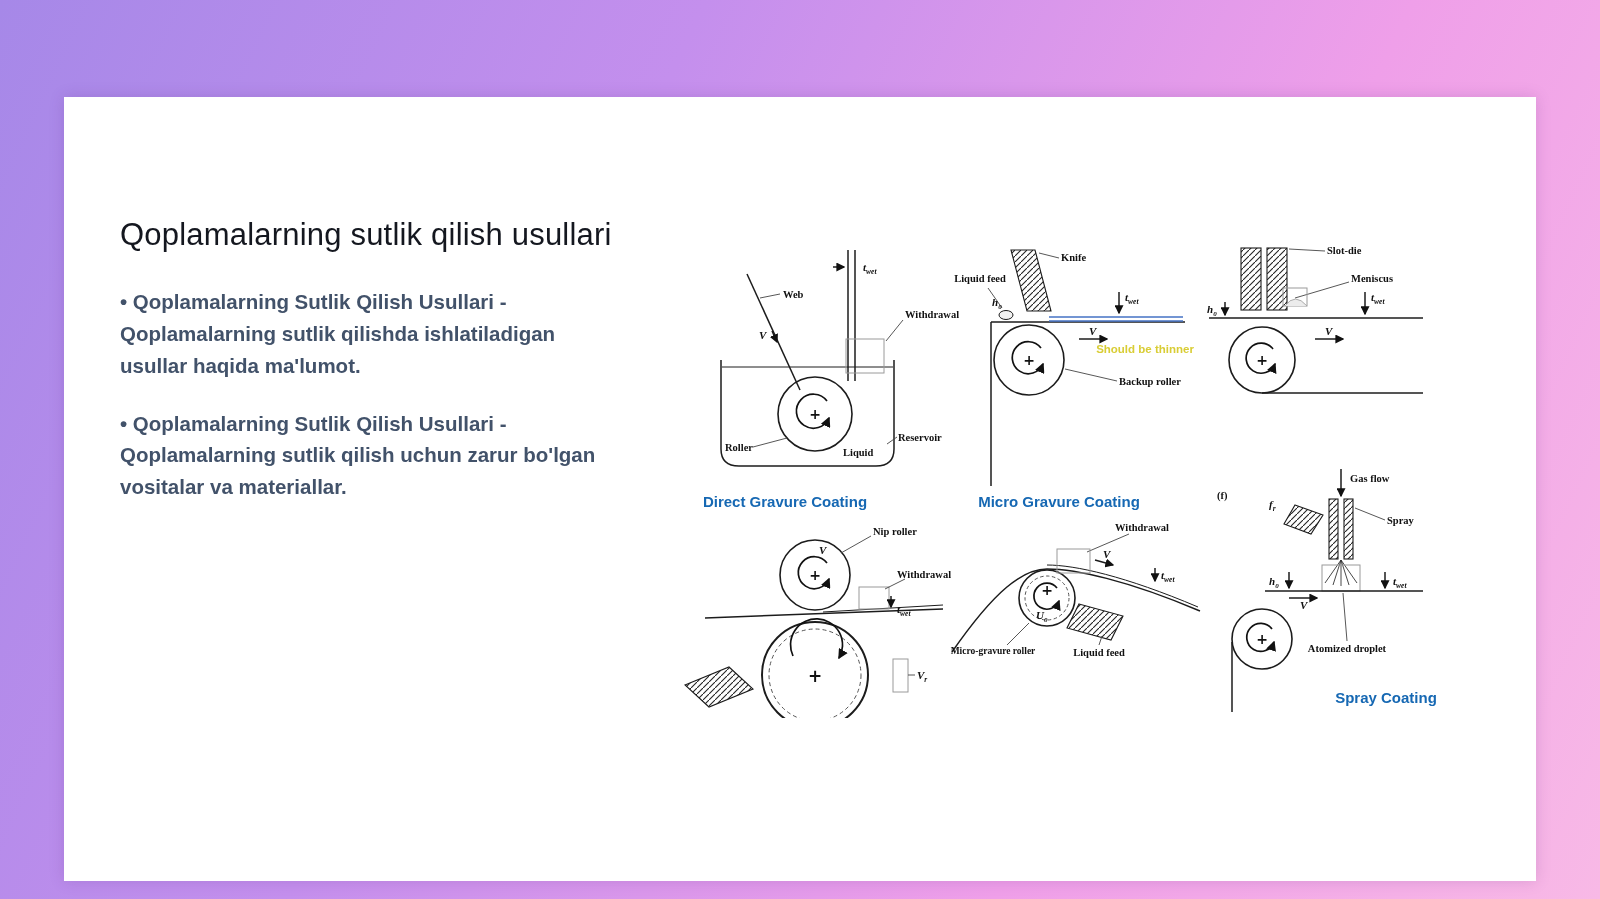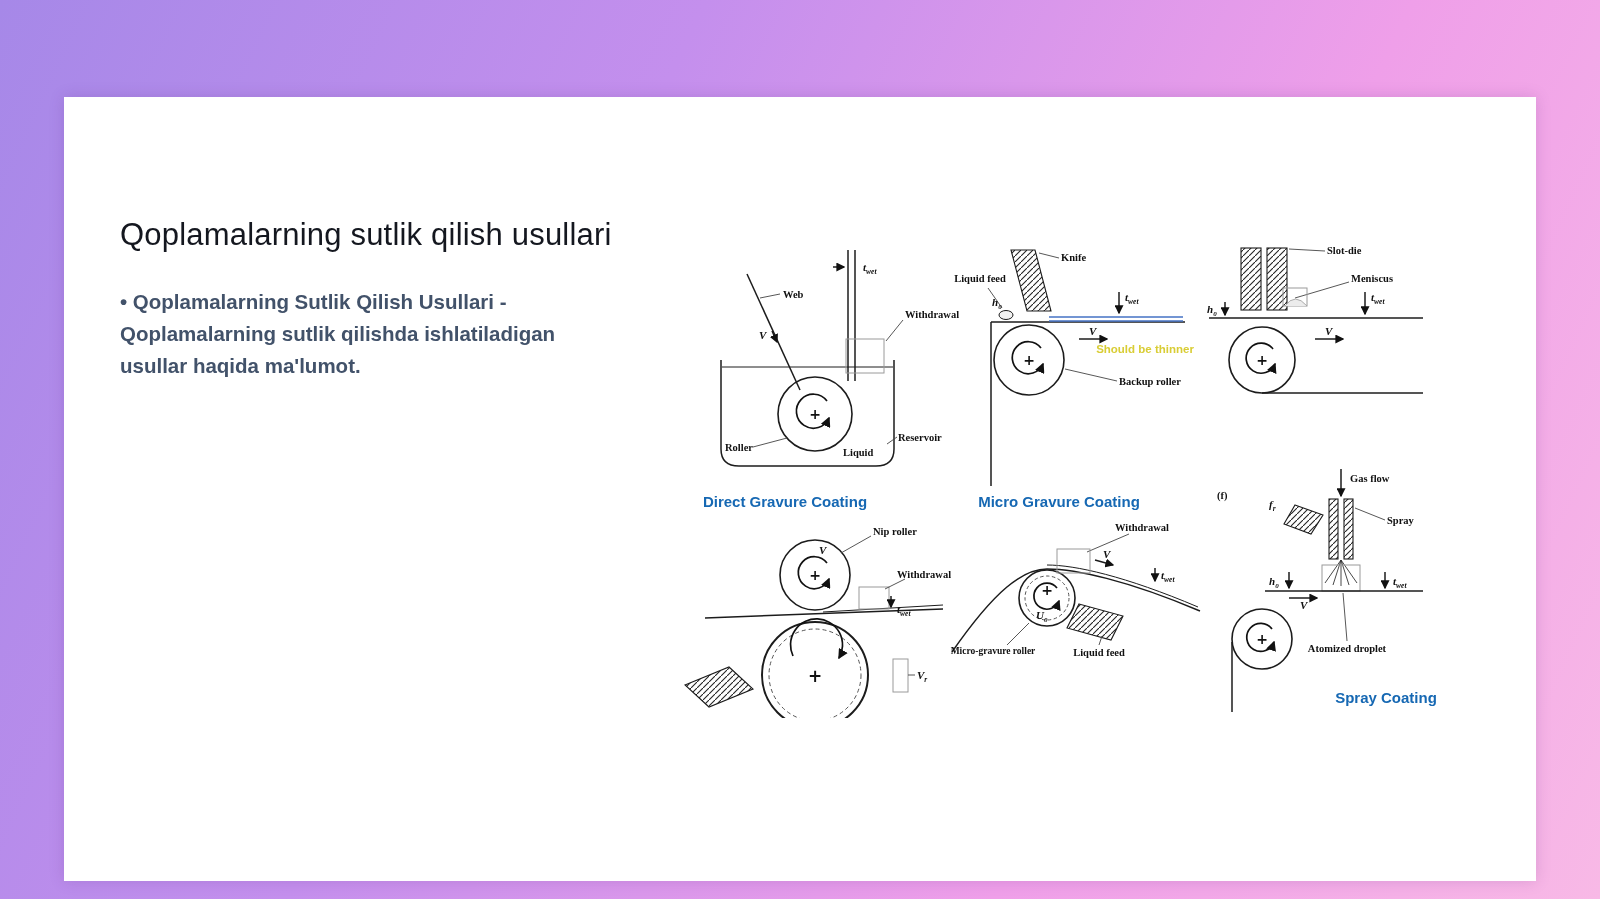--- a/index.html
+++ b/index.html
@@ -44,20 +44,21 @@
 </style>
 </head>
 <body>
 
 <div class="canvas">
   <div class="slide">
 
     <div class="textcol">
       <h1 class="title">Qoplamalarning sutlik qilish usullari</h1>
       <p class="bullet">• Qoplamalarning Sutlik Qilish Usullari - Qoplamalarning sutlik qilishda ishlatiladigan usullar haqida ma'lumot.</p>
+      <p class="bullet">• Qoplamalarning Sutlik Qilish Usullari - Qoplamalarning sutlik qilish uchun zarur bo'lgan vositalar va materiallar.</p>
     </div>
 
     <div class="figure">
       <svg viewBox="0 0 790 480" xmlns="http://www.w3.org/2000/svg">
         <defs>
           <pattern id="hatch" width="6" height="6" patternUnits="userSpaceOnUse">
             <path d="M0 6 L6 0" stroke="#222" stroke-width="1.1"></path>
           </pattern>
           <marker id="arr" viewBox="0 0 10 10" refX="8.5" refY="5" markerWidth="6" markerHeight="6" orient="auto-start-reverse">
             <path d="M0 0 L10 5 L0 10 z" fill="#111"></path>

